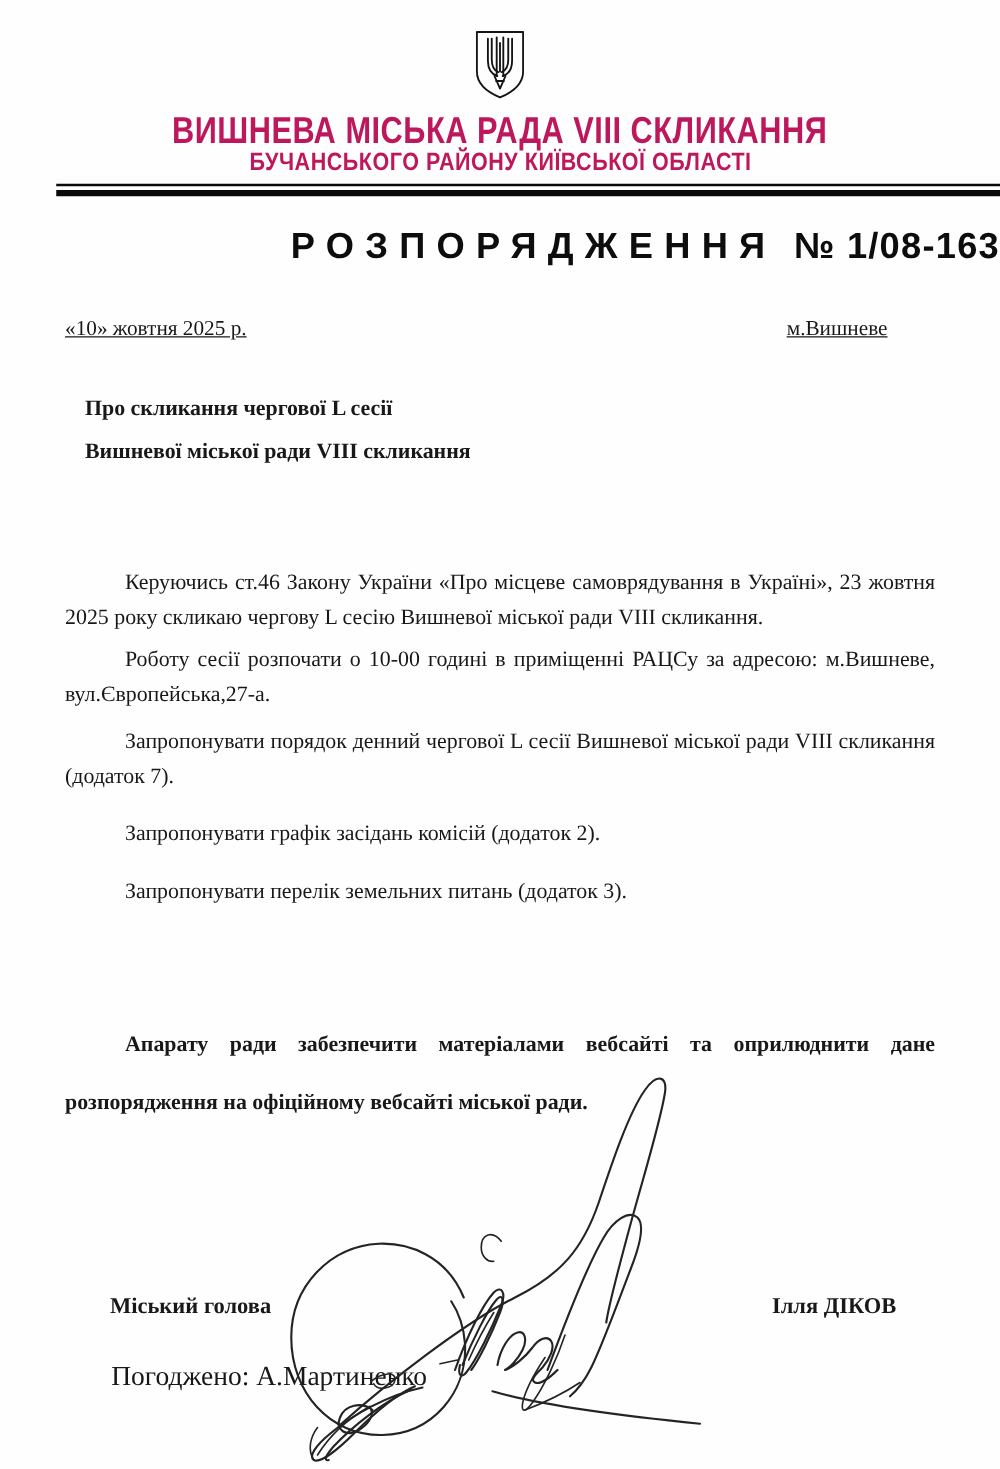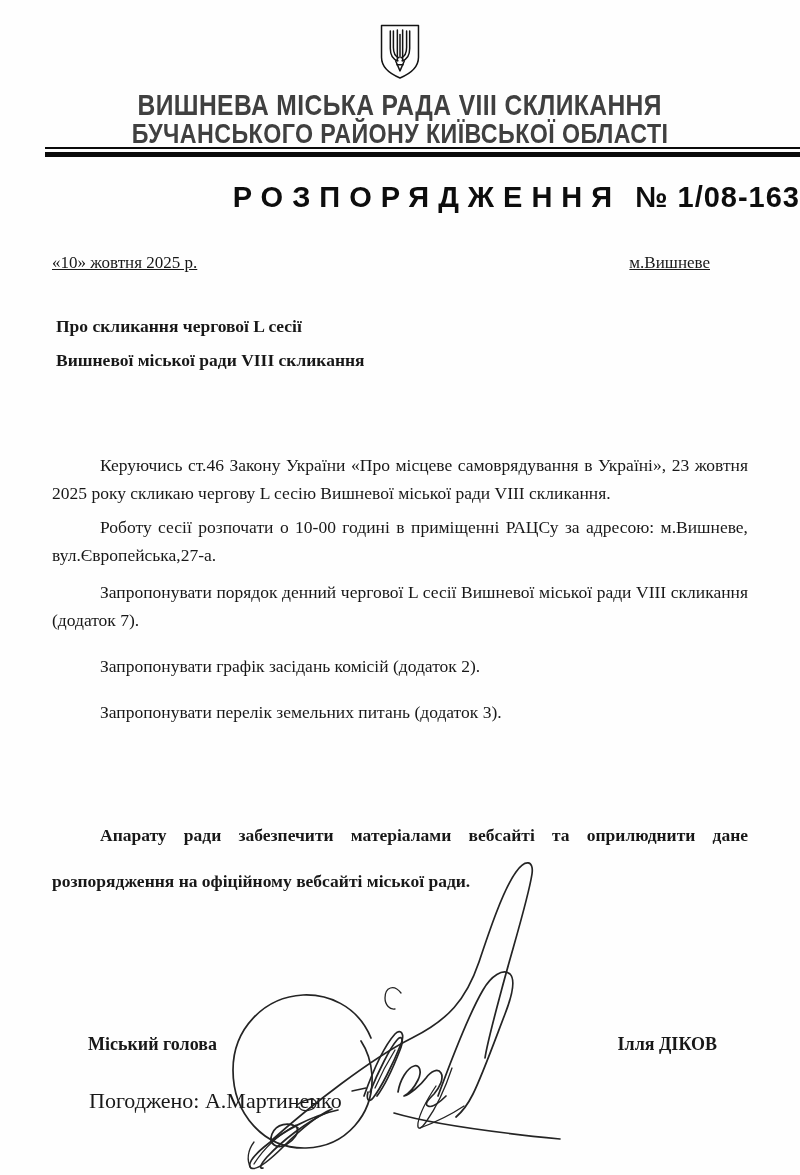--- a/index.html
+++ b/index.html
@@ -11,42 +11,42 @@
     color:#181818;
     overflow:hidden;
   }
   .page { position:relative; width:800px; height:1175px; background:#fefefe; }
 
   
   .emblem { position:absolute; top:23px; left:378px; width:44px; height:58px; }
   .emblem svg { display:block; width:100%; height:100%; }
 
   .org-line { position:absolute; left:0; width:800px; text-align:center;
-    font-family:"Liberation Sans", sans-serif; font-weight:700; color:#404040; }
+    font-family:"Liberation Sans", sans-serif; font-weight:700; color:#be185d; }
   .org-line-1 { top:88px; font-size:30px; }
-  .org-line-2 { top:119px; font-size:27px; }
+  .org-line-2 { top:119px; font-size:20px; }
   .org-line > span { display:inline-block; transform:scaleX(0.82); transform-origin:center; white-space:nowrap; letter-spacing:0.5px; }
   .org-line-2 > span { transform:scaleX(0.86); }
 
   .header-rule { position:absolute; top:147px; left:45px; right:0; height:10px;
     border-top:2px solid #0a0a0a; border-bottom:5px solid #0a0a0a; }
 
   
   .doc-title-row { position:absolute; top:181px; left:0; width:800px;
     display:flex; justify-content:flex-end; align-items:baseline;
     font-family:"Liberation Sans", sans-serif; font-weight:700; font-size:29px; color:#0d0d0d; }
   .doc-title-word { letter-spacing:9px; white-space:nowrap; }
   .doc-title-number { margin-left:14px; letter-spacing:1px; white-space:nowrap; }
 
   
   .date-row { position:absolute; top:253px; left:52px; right:90px;
     display:flex; justify-content:space-between; font-size:17px;text-decoration:underline; }
 
   
-  .subject { position:absolute; top:309px; left:56px; width:420px;
+  .subject { position:absolute; top:309px; left:68px; width:420px;
     font-weight:700; font-size:17.5px; line-height:34px; }
 
   
   .body-text { position:absolute; top:451px; left:52px; width:696px;
     font-size:17.5px; line-height:28px; text-align:justify; }
   .body-text p { margin:0; text-indent:48px; }
   .p1 { margin-bottom:6px !important; }
   .p2 { margin-bottom:9px !important; }
   .p3 { margin-bottom:18px !important; }
   .p4 { margin-bottom:18px !important; }

